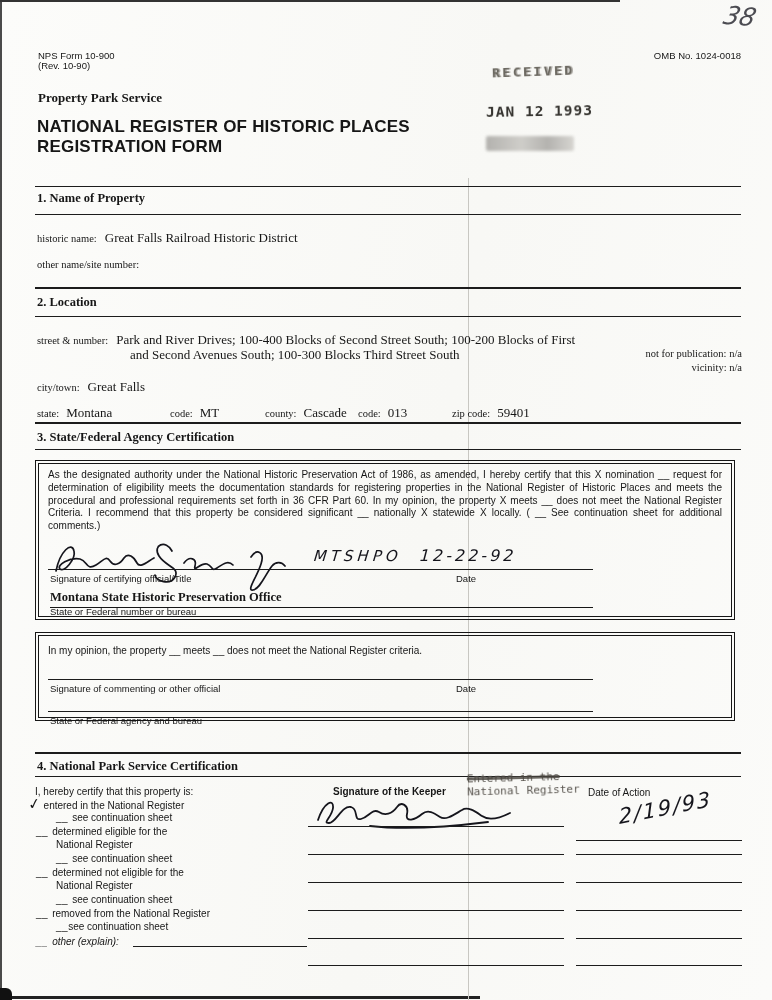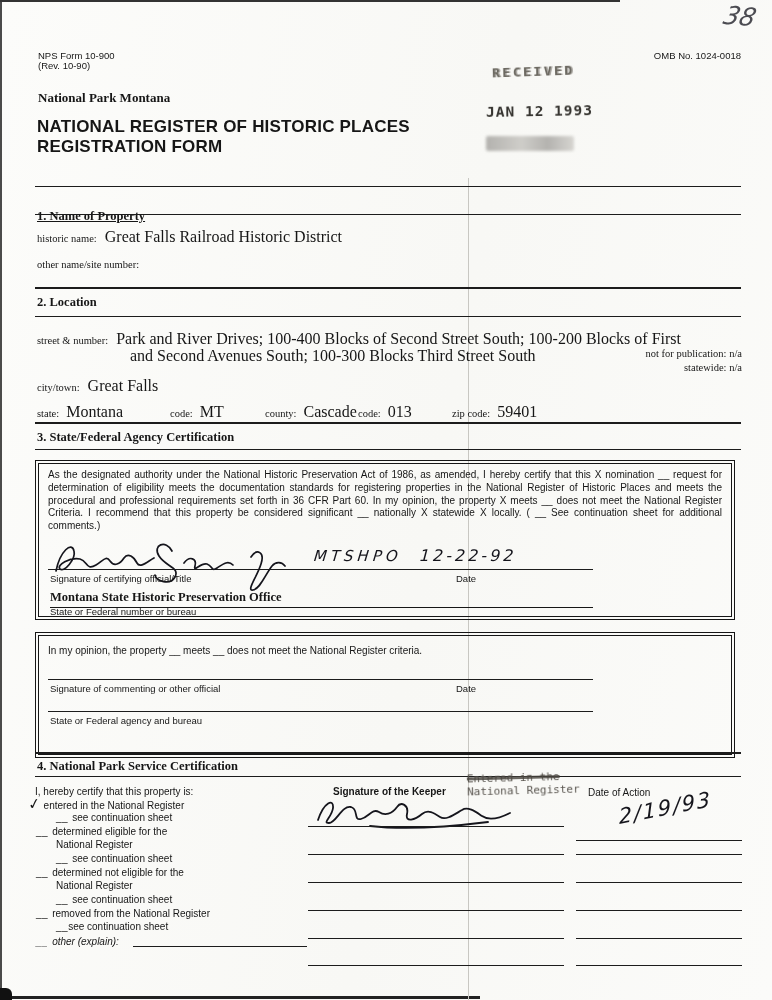--- a/index.html
+++ b/index.html
@@ -6,21 +6,21 @@
   html,body { width:772px; height:1000px; background:#ffffff; }
   .page {
     position:relative; width:772px; height:1000px; overflow:hidden;
     background:linear-gradient(100deg,#fcfcfa 0%,#f8f8f5 55%,#fbfbf9 100%);
     font-family:"Liberation Serif", serif; color:#161616;
   }
   .abs { position:absolute; white-space:nowrap; }
   .sans { font-family:"Liberation Sans", sans-serif; }
   .tiny { font-size:9.5px; }
   .lbl  { font-size:10.5px; }
-  .val  { font-size:16px; }
+  .val  { font-size:13px; }
   .heading { font-size:12.5px; font-weight:bold; }
   .deptline { font-size:13px; font-weight:bold; }
   .bigtitle { font-size:17px; font-weight:bold; letter-spacing:.2px; font-family:"Liberation Sans", sans-serif; }
   .rule { position:absolute; left:35px; width:706px; height:1.4px; background:#1c1c1c; }
   .rule.thick { height:2.2px; }
   .hline { position:absolute; height:1.2px; background:#1c1c1c; }
   .dbox { position:absolute; border:1.3px solid #161616; }
   .dbox .inner { position:absolute; inset:2px; border:1px solid #161616; }
   .boxtext { font-size:10px; line-height:12.8px; font-family:"Liberation Sans", sans-serif; text-align:justify; white-space:normal; }
   .slabel { font-size:9.5px; font-family:"Liberation Sans", sans-serif; }
@@ -44,47 +44,47 @@
   <div class="abs" style="left:0;top:0;width:620px;height:1.5px;background:#333;"></div>
   <div class="abs" style="left:0;top:996px;width:480px;height:2.5px;background:#222;"></div>
   <div class="abs" style="left:0;top:988px;width:12px;height:12px;background:#111;border-radius:0 6px 0 0;"></div>
   <div class="fold" style="left:468px;top:178px;height:822px;"></div>
 
   <div class="abs handw" style="left:724px;top:2px;font-size:25px;color:#4c4c52;transform:skewX(-12deg) rotate(4deg);">38</div>
 
   <div class="abs sans tiny" style="left:38px;top:50px;">NPS Form 10-900</div>
   <div class="abs sans tiny" style="left:38px;top:60px;">(Rev. 10-90)</div>
   <div class="abs sans tiny" style="right:31px;top:50px;">OMB No. 1024-0018</div>
-  <div class="abs deptline" style="left:38px;top:90px;">National Park Montana</div>
+  <div class="abs deptline" style="left:38px;top:90px;">Property Park Service</div>
   <div class="abs bigtitle" style="left:37px;top:117px;">NATIONAL REGISTER OF HISTORIC PLACES</div>
   <div class="abs bigtitle" style="left:37px;top:137px;">REGISTRATION FORM</div>
 
   <div class="abs stamp" style="left:492px;top:64px;font-size:13px;font-weight:bold;letter-spacing:2.5px;transform:rotate(-2deg);color:#6b6archived660;color:#6b6860;text-shadow:1.5px .5px 0 rgba(120,115,108,.6);filter:blur(.6px);">RECEIVED</div>
   <div class="abs stamp" style="left:486px;top:103px;font-size:14.5px;font-weight:bold;letter-spacing:1px;color:#35332f;transform:rotate(-1deg);">JAN 12 1993</div>
   <div class="smudge" style="left:486px;top:136px;width:88px;height:15px;"></div>
 
   <div class="rule" style="top:186px;"></div>
-  <div class="abs heading" style="left:37px;top:209px;text-decoration:underline;">1. Name of Property</div>
+  <div class="abs heading" style="left:37px;top:191px;">1. Name of Property</div>
   <div class="rule" style="top:214px;"></div>
   <div class="abs" style="left:37px;top:228px;">
     <span class="lbl">historic name:</span>
     <span class="val" style="margin-left:4px;">Great Falls Railroad Historic District</span>
   </div>
   <div class="abs lbl" style="left:37px;top:259px;">other name/site number:</div>
   <div class="rule thick" style="top:287px;"></div>
 
   <div class="abs heading" style="left:37px;top:295px;">2. Location</div>
   <div class="rule" style="top:316px;"></div>
   <div class="abs" style="left:37px;top:330px;">
     <span class="lbl">street &amp; number:</span>
     <span class="val" style="margin-left:4px;">Park and River Drives; 100-400 Blocks of Second Street South; 100-200 Blocks of First</span>
   </div>
   <div class="abs val" style="left:130px;top:347px;">and Second Avenues South; 100-300 Blocks Third Street South</div>
   <div class="abs lbl" style="right:30px;top:348px;">not for publication: n/a</div>
-  <div class="abs lbl" style="right:30px;top:362px;">statewide: n/a</div>
+  <div class="abs lbl" style="right:30px;top:362px;">vicinity: n/a</div>
   <div class="abs" style="left:37px;top:377px;">
     <span class="lbl">city/town:</span>
     <span class="val" style="margin-left:4px;">Great Falls</span>
   </div>
   <div class="abs" style="left:37px;top:403px;">
     <span class="lbl">state:</span>
     <span class="val" style="margin-left:3px;">Montana</span>
   </div>
   <div class="abs" style="left:170px;top:403px;">
     <span class="lbl">code:</span>
@@ -122,21 +122,21 @@
     <div class="abs handw" style="left:278px;top:86px;font-size:15px;letter-spacing:4px;transform:skewX(-6deg);">MTSHPO</div>
     <div class="abs handw" style="left:384px;top:85px;font-size:16px;letter-spacing:3px;transform:skewX(-4deg);">12-22-92</div>
     <div class="abs slabel" style="left:14px;top:112px;">Signature of certifying official/Title</div>
     <div class="abs slabel" style="left:420px;top:112px;">Date</div>
     <div class="abs" style="left:14px;top:126px;">
       <span class="underblock" style="width:543px;font-size:12.5px;font-weight:bold;">Montana State Historic Preservation Office</span>
     </div>
     <div class="abs slabel" style="left:14px;top:145px;">State or Federal number or bureau</div>
   </div>
 
-  <div class="dbox" style="left:35px;top:632px;width:700px;height:126px;">
+  <div class="dbox" style="left:35px;top:632px;width:700px;height:89px;">
     <div class="inner"></div>
     <div class="abs boxtext" style="left:12px;top:12px;width:674px;text-align:left;">In my opinion, the property __ meets __ does not meet the National Register criteria.</div>
     <div class="hline" style="left:12px;top:46px;width:545px;"></div>
     <div class="abs slabel" style="left:14px;top:50px;">Signature of commenting or other official</div>
     <div class="abs slabel" style="left:420px;top:50px;">Date</div>
     <div class="hline" style="left:12px;top:78px;width:545px;"></div>
     <div class="abs slabel" style="left:14px;top:82px;">State or Federal agency and bureau</div>
   </div>
 
   <div class="rule thick" style="top:752px;"></div>

